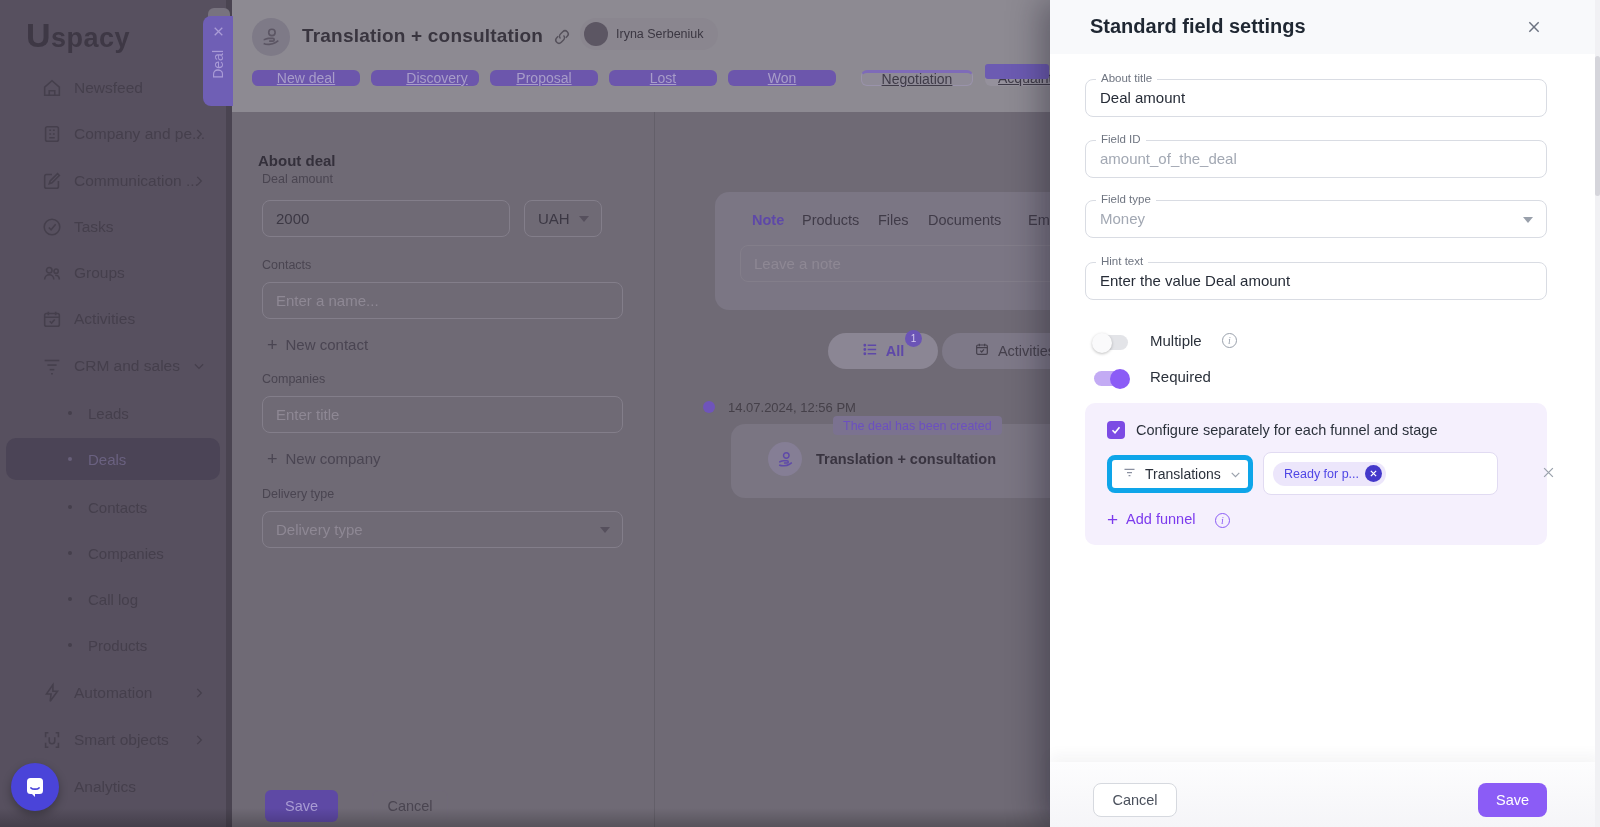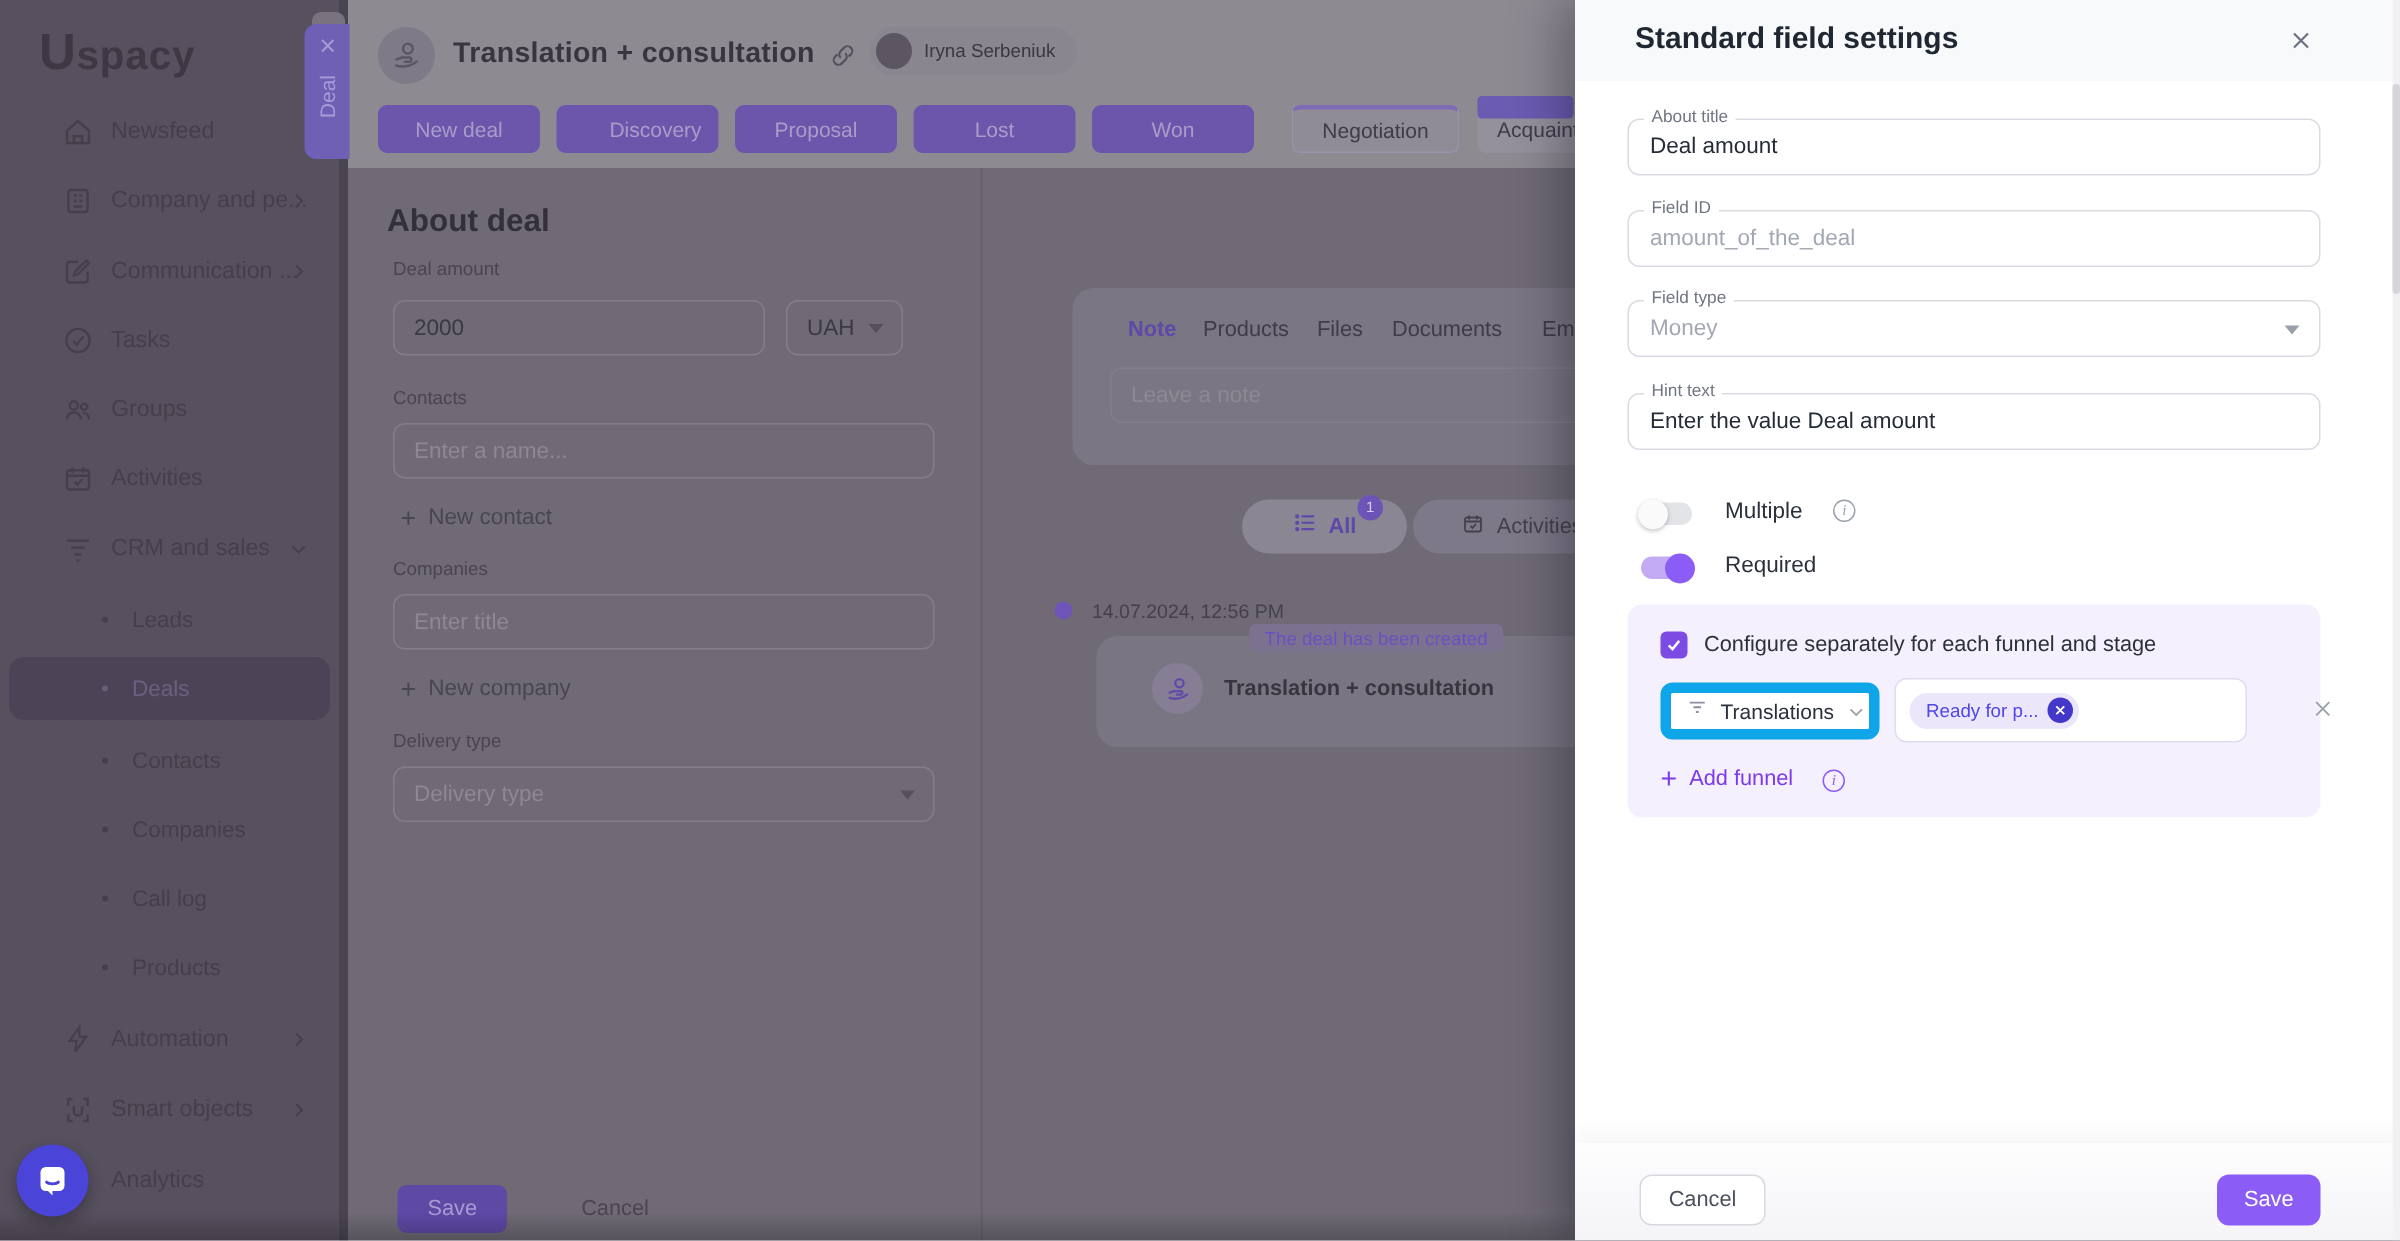--- a/index.html
+++ b/index.html
@@ -14,22 +14,22 @@
   #deal-avatar { left:252px; top:18px; width:38px; height:38px; border-radius:50%; background:#7E7A87;
                  display:flex; align-items:center; justify-content:center; }
   #deal-title { left:302px; top:25px; font-size:19px; font-weight:600; color:#39353F; letter-spacing:.2px; }
   #link-icon { left:553px; top:28px; }
   #owner-chip { left:580px; top:18px; height:32px; border-radius:16px; background:#8A868F;
                 display:flex; align-items:center; padding:0 14px 0 4px; gap:8px; }
   #owner-chip .photo { width:24px; height:24px; border-radius:50%; background:#5C5663; }
   #owner-chip .name { font-size:12.5px; color:#3B3742; }
 
   
-  .stage-btn { position:absolute; top:70px; height:32px; border-radius:6px; background:#6C56AC;
-               color:#A89DC9; font-size:14px; display:flex; align-items:center; justify-content:center; }
+  .stage-btn { position:absolute; top:70px; height:16px; border-radius:6px; background:#6C56AC;
+               color:#A89DC9; font-size:14px; display:flex; align-items:center; justify-content:center;text-decoration:underline; }
   .stage-btn.outline { background:#8F8B97; border:1px solid #9A93AB; border-top:3px solid #7E6BB8; color:#3F3B48; }
   .stage-btn.light { background:#95919C; color:#3F3B48; }
   #stage-tooltip-frag { left:985px; top:64px; width:64px; height:15px; border-radius:3px; background:#6C5BB2; }
 
   
   #sidebar { left:0; top:0; width:232px; height:827px; background:#57505F; }
   #sidebar-edge { left:226px; top:0; width:6px; height:827px; background:#4A4451; }
   #logo { left:26px; top:16px; color:#3E3845; font-weight:700; font-size:27px; letter-spacing:.5px; }
   #logo b { font-size:34px; font-weight:800; }
   .nav-item { position:absolute; left:0; width:232px; height:30px; display:flex; align-items:center; }
@@ -43,21 +43,21 @@
   #row-deals .dot { background:#675F79; }
   #row-deals .lb { color:#6A6180; }
 
   
   #tab-notch { left:208px; top:8px; width:22px; height:14px; border-radius:6px 6px 0 0; background:#78737F; }
   #deal-tab { left:203px; top:16px; width:30px; height:90px; background:#6F5FB5; border-radius:8px 0 0 8px;
               display:flex; flex-direction:column; align-items:center; padding-top:8px; gap:8px; }
   #deal-tab .v { writing-mode:vertical-rl; transform:rotate(180deg); color:#A99BD6; font-size:14px; }
 
   
-  #about-title { left:258px; top:136px; font-size:21px; font-weight:700; color:#34303B; }
+  #about-title { left:258px; top:152px; font-size:15px; font-weight:700; color:#34303B; }
   .fldlabel { position:absolute; font-size:12.5px; color:#4A4551; }
   .dim-input { position:absolute; background:transparent; border:1px solid #837E8A; border-radius:8px;
                height:37px; padding:0 13px; font-size:15px; color:#3C3844; font-family:"Liberation Sans",sans-serif; outline:none; }
   .dim-input::placeholder { color:#8E8894; opacity:1; }
   .dim-select { position:absolute; border:1px solid #837E8A; border-radius:8px; height:37px;
                 display:flex; align-items:center; padding:0 13px; font-size:15px; color:#3C3844; }
   .dim-select.ph { color:#8E8894; }
   .dim-select .caret { position:absolute; right:12px; width:0; height:0; border-left:5px solid transparent;
                 border-right:5px solid transparent; border-top:6px solid #56505D; }
   .add-link { position:absolute; display:flex; align-items:center; gap:8px; font-size:15px; color:#4A4552; }
@@ -117,21 +117,21 @@
   #switch-required { left:44px; top:371px; background:#C3ABF4; }
   #switch-required .knob { right:-2px; background:#8B5CF6; }
   .switch-label { position:absolute; left:100px; font-size:15px; color:#2B313B; }
   .info-ic { position:absolute; width:15px; height:15px; border-radius:50%; border:1.3px solid #9AA1AC;
              color:#9AA1AC; font-size:10px; display:flex; align-items:center; justify-content:center; font-family:"Liberation Serif",serif; font-style:italic; }
   #funnel-box { position:absolute; left:35px; top:403px; width:462px; height:142px; background:#F5F0FD; border-radius:10px; }
   #funnel-check { position:absolute; left:22px; top:18px; width:18px; height:18px; border-radius:4px; background:#7C4BE4;
                   display:flex; align-items:center; justify-content:center; }
   #funnel-check-label { position:absolute; left:51px; top:19px; font-size:14.5px; color:#2B313B; }
   #funnel-select { position:absolute; left:22px; top:52px; width:146px; height:38px; background:#fff;
-                   border:7px solid #0ea5e9; border-radius:8px; display:flex; align-items:center; padding:0 10px; gap:8px; }
+                   border:5px solid #0ea5e9; border-radius:8px; display:flex; align-items:center; padding:0 10px; gap:8px; }
   #funnel-select .lb { font-size:14px; color:#2B313B; }
   #stage-field { position:absolute; left:178px; top:49px; width:235px; height:43px; background:#fff;
                  border:1px solid #E1DBF2; border-radius:8px; display:flex; align-items:center; padding:0 9px; }
   #stage-chip { height:24px; background:#ECE6FB; border-radius:13px; display:flex; align-items:center; padding:0 4px 0 11px; gap:6px; }
   #stage-chip .lb { font-size:12.5px; color:#4F46E5; }
   #chip-x { width:17px; height:17px; border-radius:50%; background:#4338CA; display:flex; align-items:center; justify-content:center; }
   #row-remove { position:absolute; left:456px; top:62px; }
   #add-funnel { position:absolute; left:22px; top:108px; display:flex; align-items:center; gap:8px; color:#7C3AED; font-size:14.5px; }
   #add-funnel .plus { font-size:19px; line-height:15px; font-weight:400; }
   #add-funnel-info { left:130px; top:110px; border-color:#8B5CF6; color:#8B5CF6; }

